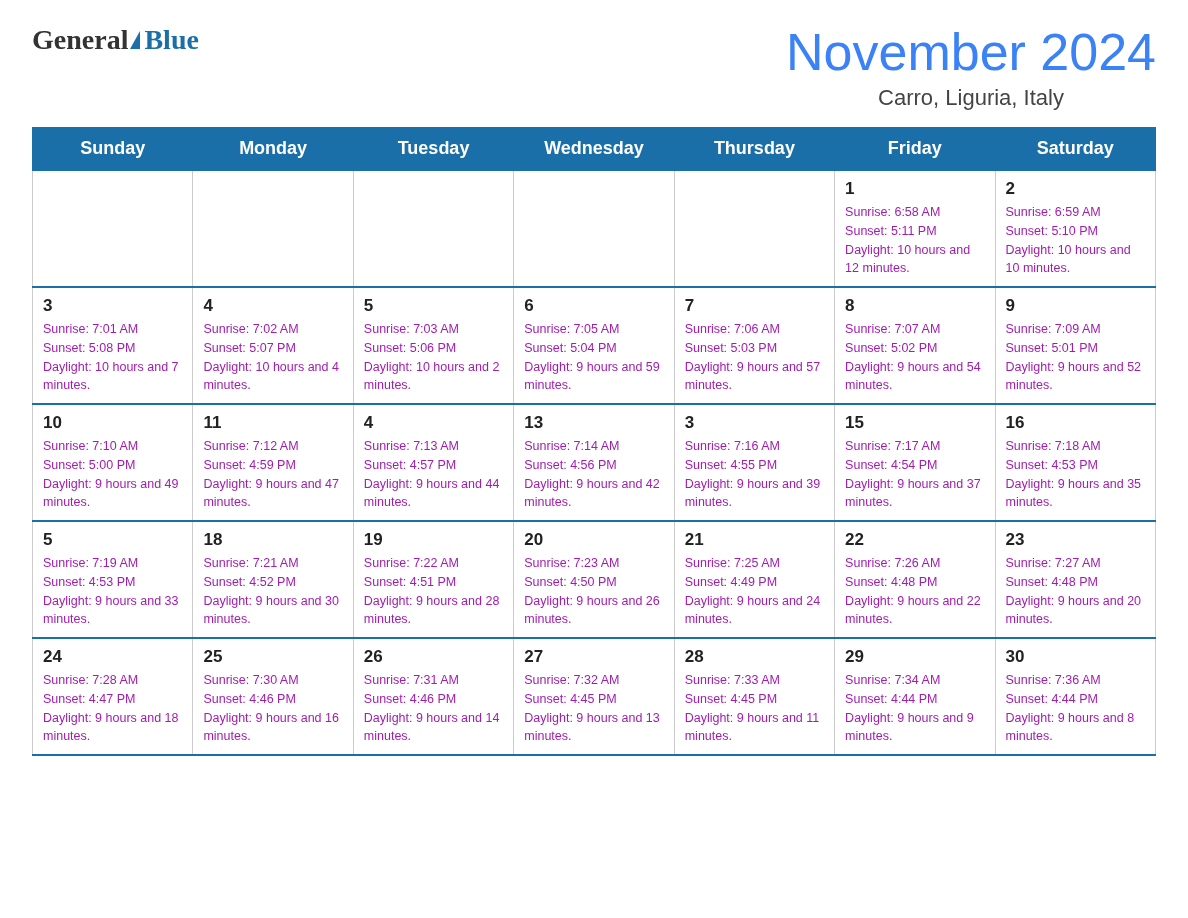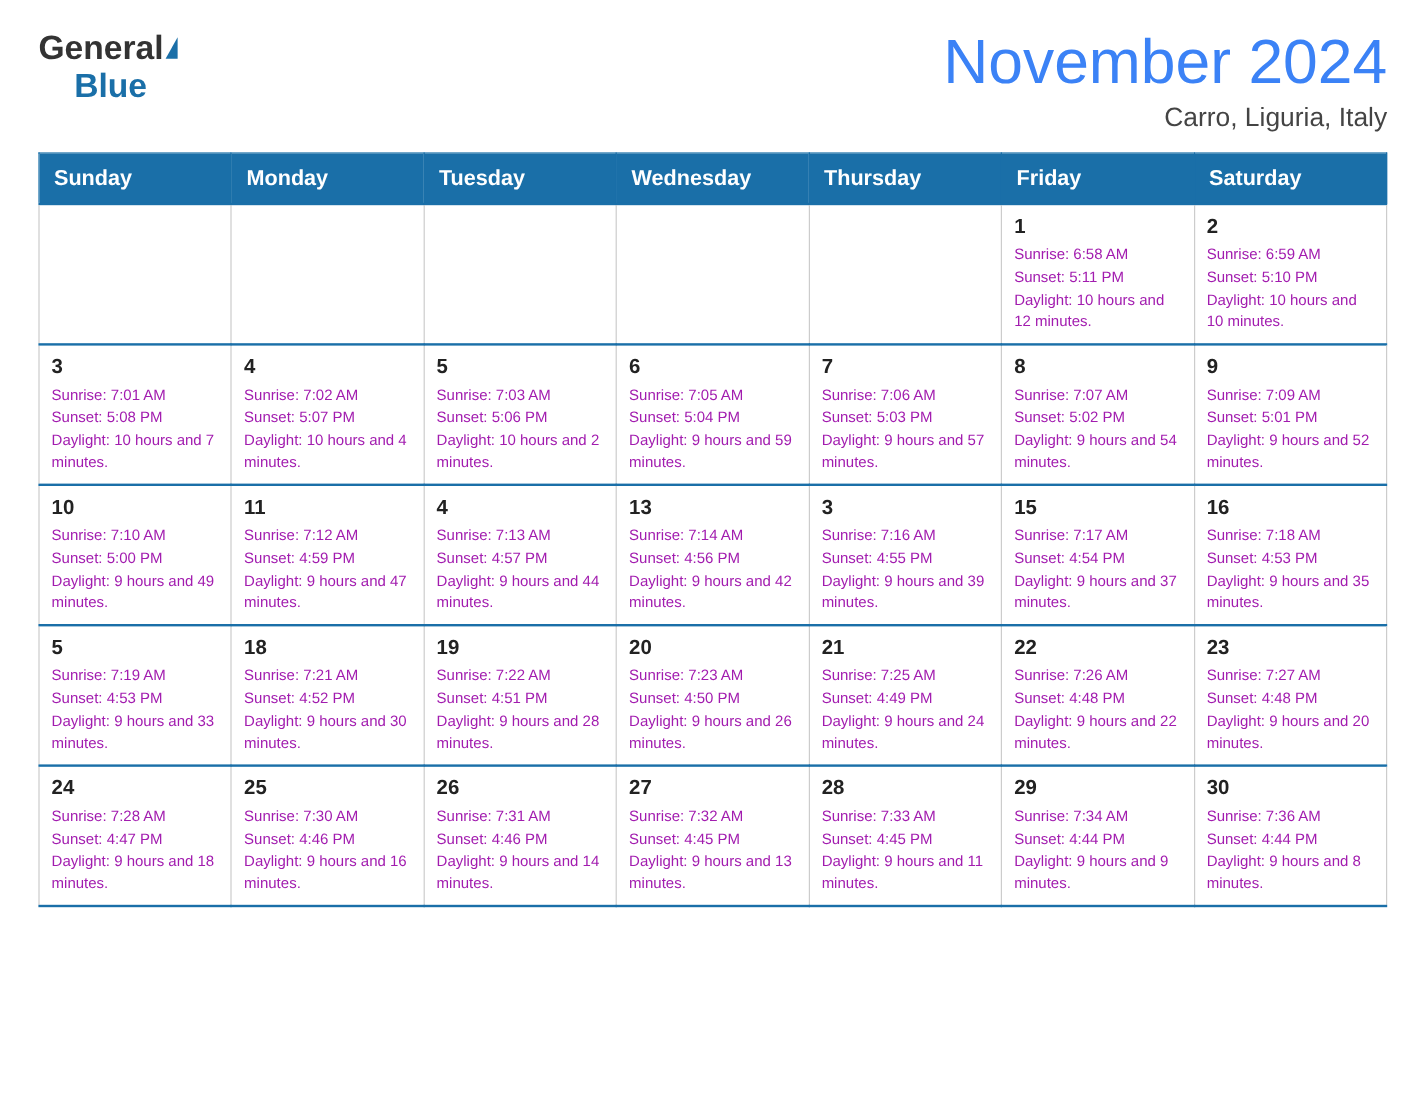--- a/index.html
+++ b/index.html
@@ -11,22 +11,23 @@
       min-height: 918px;
     }
     .header-section {
       display: flex;
       justify-content: space-between;
       align-items: flex-start;
       margin-bottom: 16px;
     }
     .logo-area {
       display: flex;
-      flex-direction: column;
-      align-items: center;
+      flex-direction: row;
+      align-items: flex-end;
+      font-family: Liberation Serif, serif;
     }
     .logo-text {
       display: flex;
       align-items: center;
       font-size: 28px;
       font-weight: bold;
       color: #333;
     }
     .logo-general { color: #333; }
     .logo-triangle {
@@ -47,33 +48,34 @@
     .month-title {
       font-size: 52px;
       font-weight: normal;
       color: #3b82f6;
       line-height: 1.1;
     }
     .location-subtitle {
       font-size: 22px;
       color: #444;
       margin-top: 4px;
+      text-align: center;
     }
     .calendar-table {
       width: 100%;
       border-collapse: collapse;
       border: 1px solid #1a6fa8;
     }
     .calendar-table th {
       background-color: #1a6fa8;
       color: #fff;
       font-size: 18px;
       font-weight: bold;
       padding: 10px 12px;
-      text-align: left;
+      text-align: center;
       border: 1px solid #1a6fa8;
     }
     .calendar-table td {
       vertical-align: top;
       padding: 8px 10px;
       border: 1px solid #ccc;
       width: 14.28%;
       min-height: 100px;
       font-size: 13px;
       color: #333;

